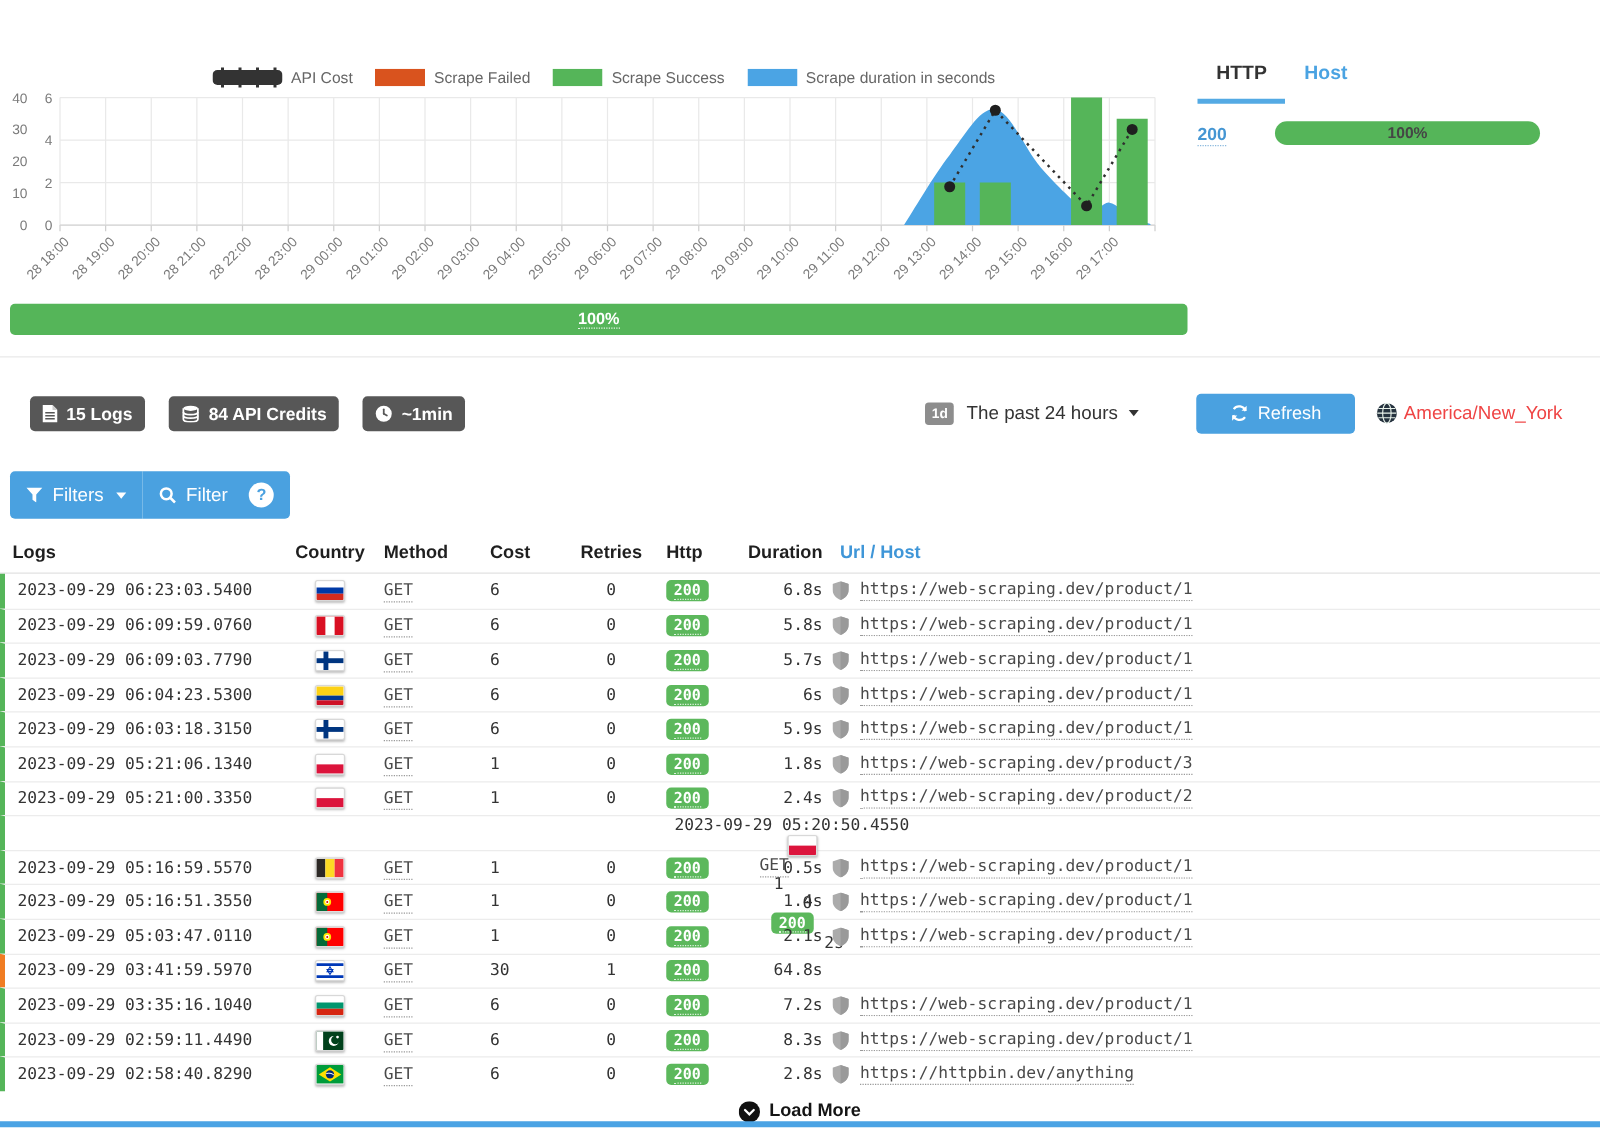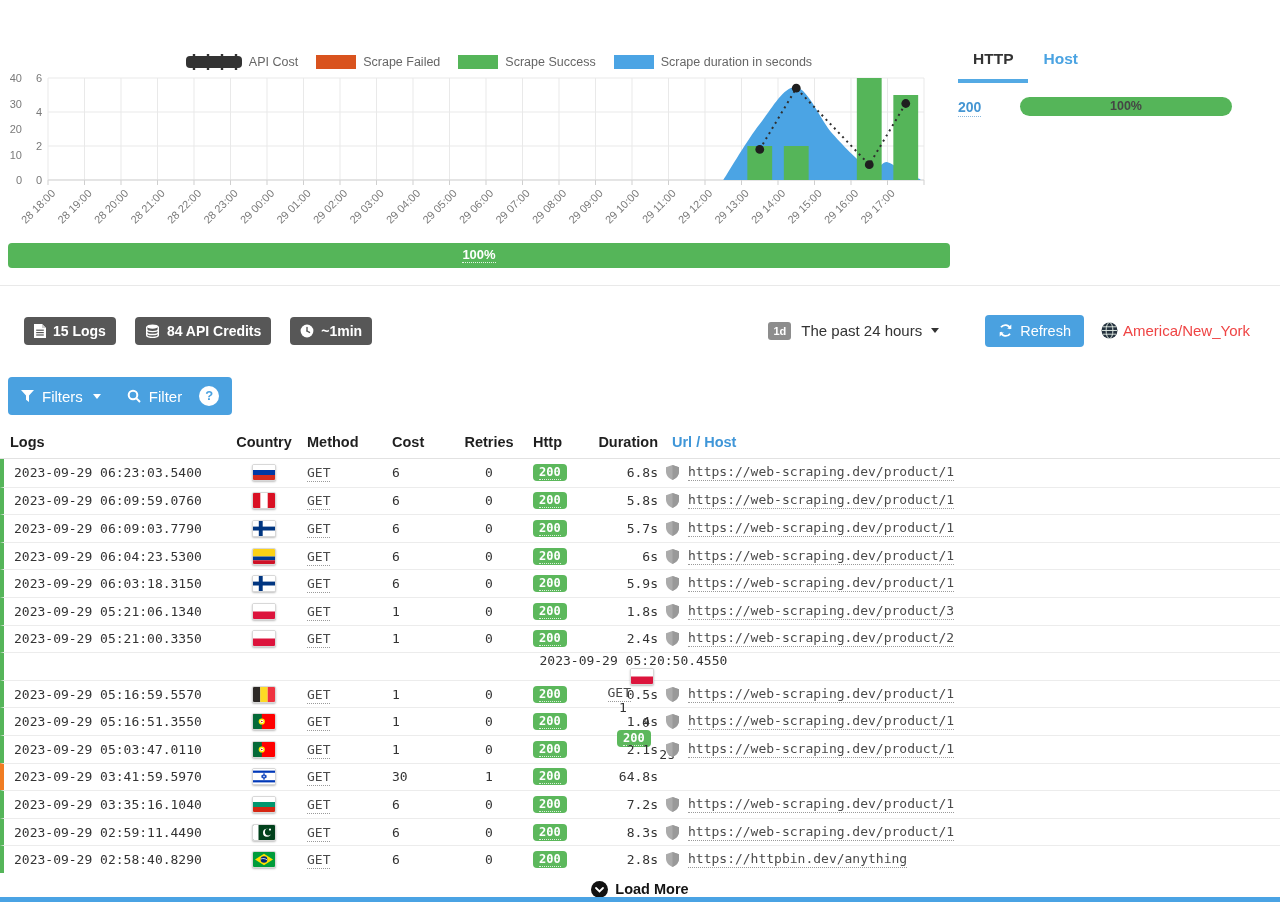--- a/index.html
+++ b/index.html
@@ -1,21 +1,21 @@
 <!DOCTYPE html>
 <html><head>
 <meta charset="utf-8">
 <style>
   * { box-sizing: border-box; margin: 0; padding: 0; }
   html,body { width:1280px; height:902px; background:#fff; overflow:hidden;
     font-family:"Liberation Sans", sans-serif; position:relative; }
 
   
   .top-card { position:relative; height:286px; border-bottom:1px solid #e9e9e9; background:#fff; }
-  .legend { position:absolute; top:53px; left:24px; width:950px; display:flex; justify-content:center;
+  .legend { position:absolute; top:53px; left:8px; width:950px; display:flex; justify-content:center;
     align-items:center; gap:18px; z-index:3; }
   .legend-item { display:flex; align-items:center; gap:7px; font-size:12.5px; color:#666; cursor:pointer; }
   #chart-svg { position:absolute; left:8px; top:36px; }
 
   .status-panel { position:absolute; left:958px; top:44px; width:274px; }
   .status-tabs { display:flex; }
   .status-tab { padding:6px 15px 11px; font-weight:bold; font-size:15.5px; color:#4aa3e2;
     border-bottom:4px solid transparent; cursor:pointer; }
   .status-tab.active { color:#333; border-bottom-color:#54aae4; }
   .status-row { display:flex; align-items:center; margin-top:14px; }
@@ -35,21 +35,21 @@
   .stat-badge { background:#575757; color:#fff; font-weight:bold; font-size:14px;
     padding:6px 10px; border-radius:4px; display:flex; align-items:center; gap:7px; margin-right:19px; }
   .right-group { margin-left:auto; display:flex; align-items:center; }
   .period-badge { background:#8d8d8d; color:#fff; font-size:11px; font-weight:bold;
     padding:3px 5px; border-radius:3px; }
   .period-label { margin-left:10px; font-size:15px; color:#333; }
   .caret { width:0; height:0; border-left:4.5px solid transparent; border-right:4.5px solid transparent;
     border-top:5px solid currentColor; display:inline-block; }
   .period-caret { margin-left:9px; color:#333; cursor:pointer; }
   .refresh-btn { margin-left:46px; background:#4aa1e0; color:#fff; border:none; cursor:pointer;
-    font-size:14.5px; padding:8px 13px; border-radius:4px; display:flex; align-items:center; gap:7px;
+    font-size:14.5px; padding:8px 27px; border-radius:4px; display:flex; align-items:center; gap:7px;
     font-family:"Liberation Sans",sans-serif; }
   .tz { margin-left:17px; display:flex; align-items:center; gap:5px; }
   .tz a { color:#ef4444; font-size:15px; text-decoration:none; }
 
   
   .filter-bar { display:flex; margin:29px 8px 0; height:38px; }
   .filters-btn { background:#4aa1e0; color:#fff; border:none; cursor:pointer; border-radius:4px 0 0 4px;
     padding:0 13px; display:flex; align-items:center; gap:8px; font-size:15px;
     font-family:"Liberation Sans",sans-serif; }
   .filters-btn .caret { color:#fff; margin-left:2px; }

